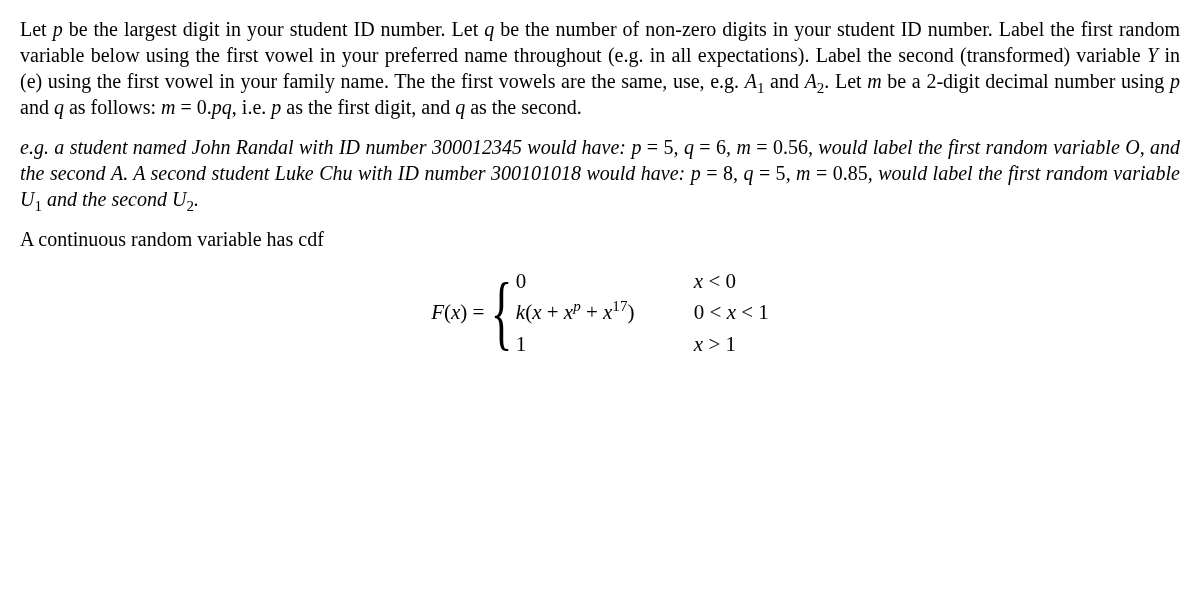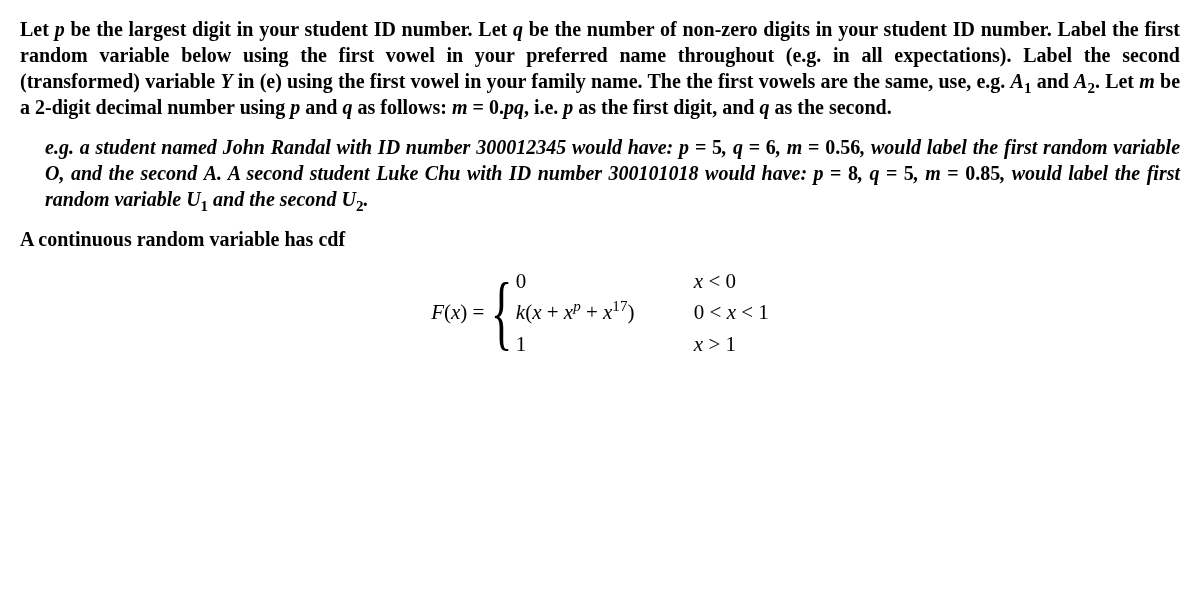--- a/index.html
+++ b/index.html
@@ -8,25 +8,23 @@
       font-family: 'Palatino Linotype', 'Book Antiqua', Palatino, serif;
       font-size: 20px;
       line-height: 1.3;
       color: #000;
       background: #fff;
       width: 1160px;
     }
     .para {
       text-align: justify;
       margin-bottom: 14px;
-      font-weight: bold;
     }
     .italic {
       font-style: italic;
-      margin-left: 25px;
     }
     .math {
       font-family: 'Cambria Math', 'STIX', 'Times New Roman', serif;
       font-style: italic;
     }
     .math-roman {
       font-family: 'Cambria Math', 'STIX', 'Times New Roman', serif;
       font-style: normal;
     }
     .eq-block {

